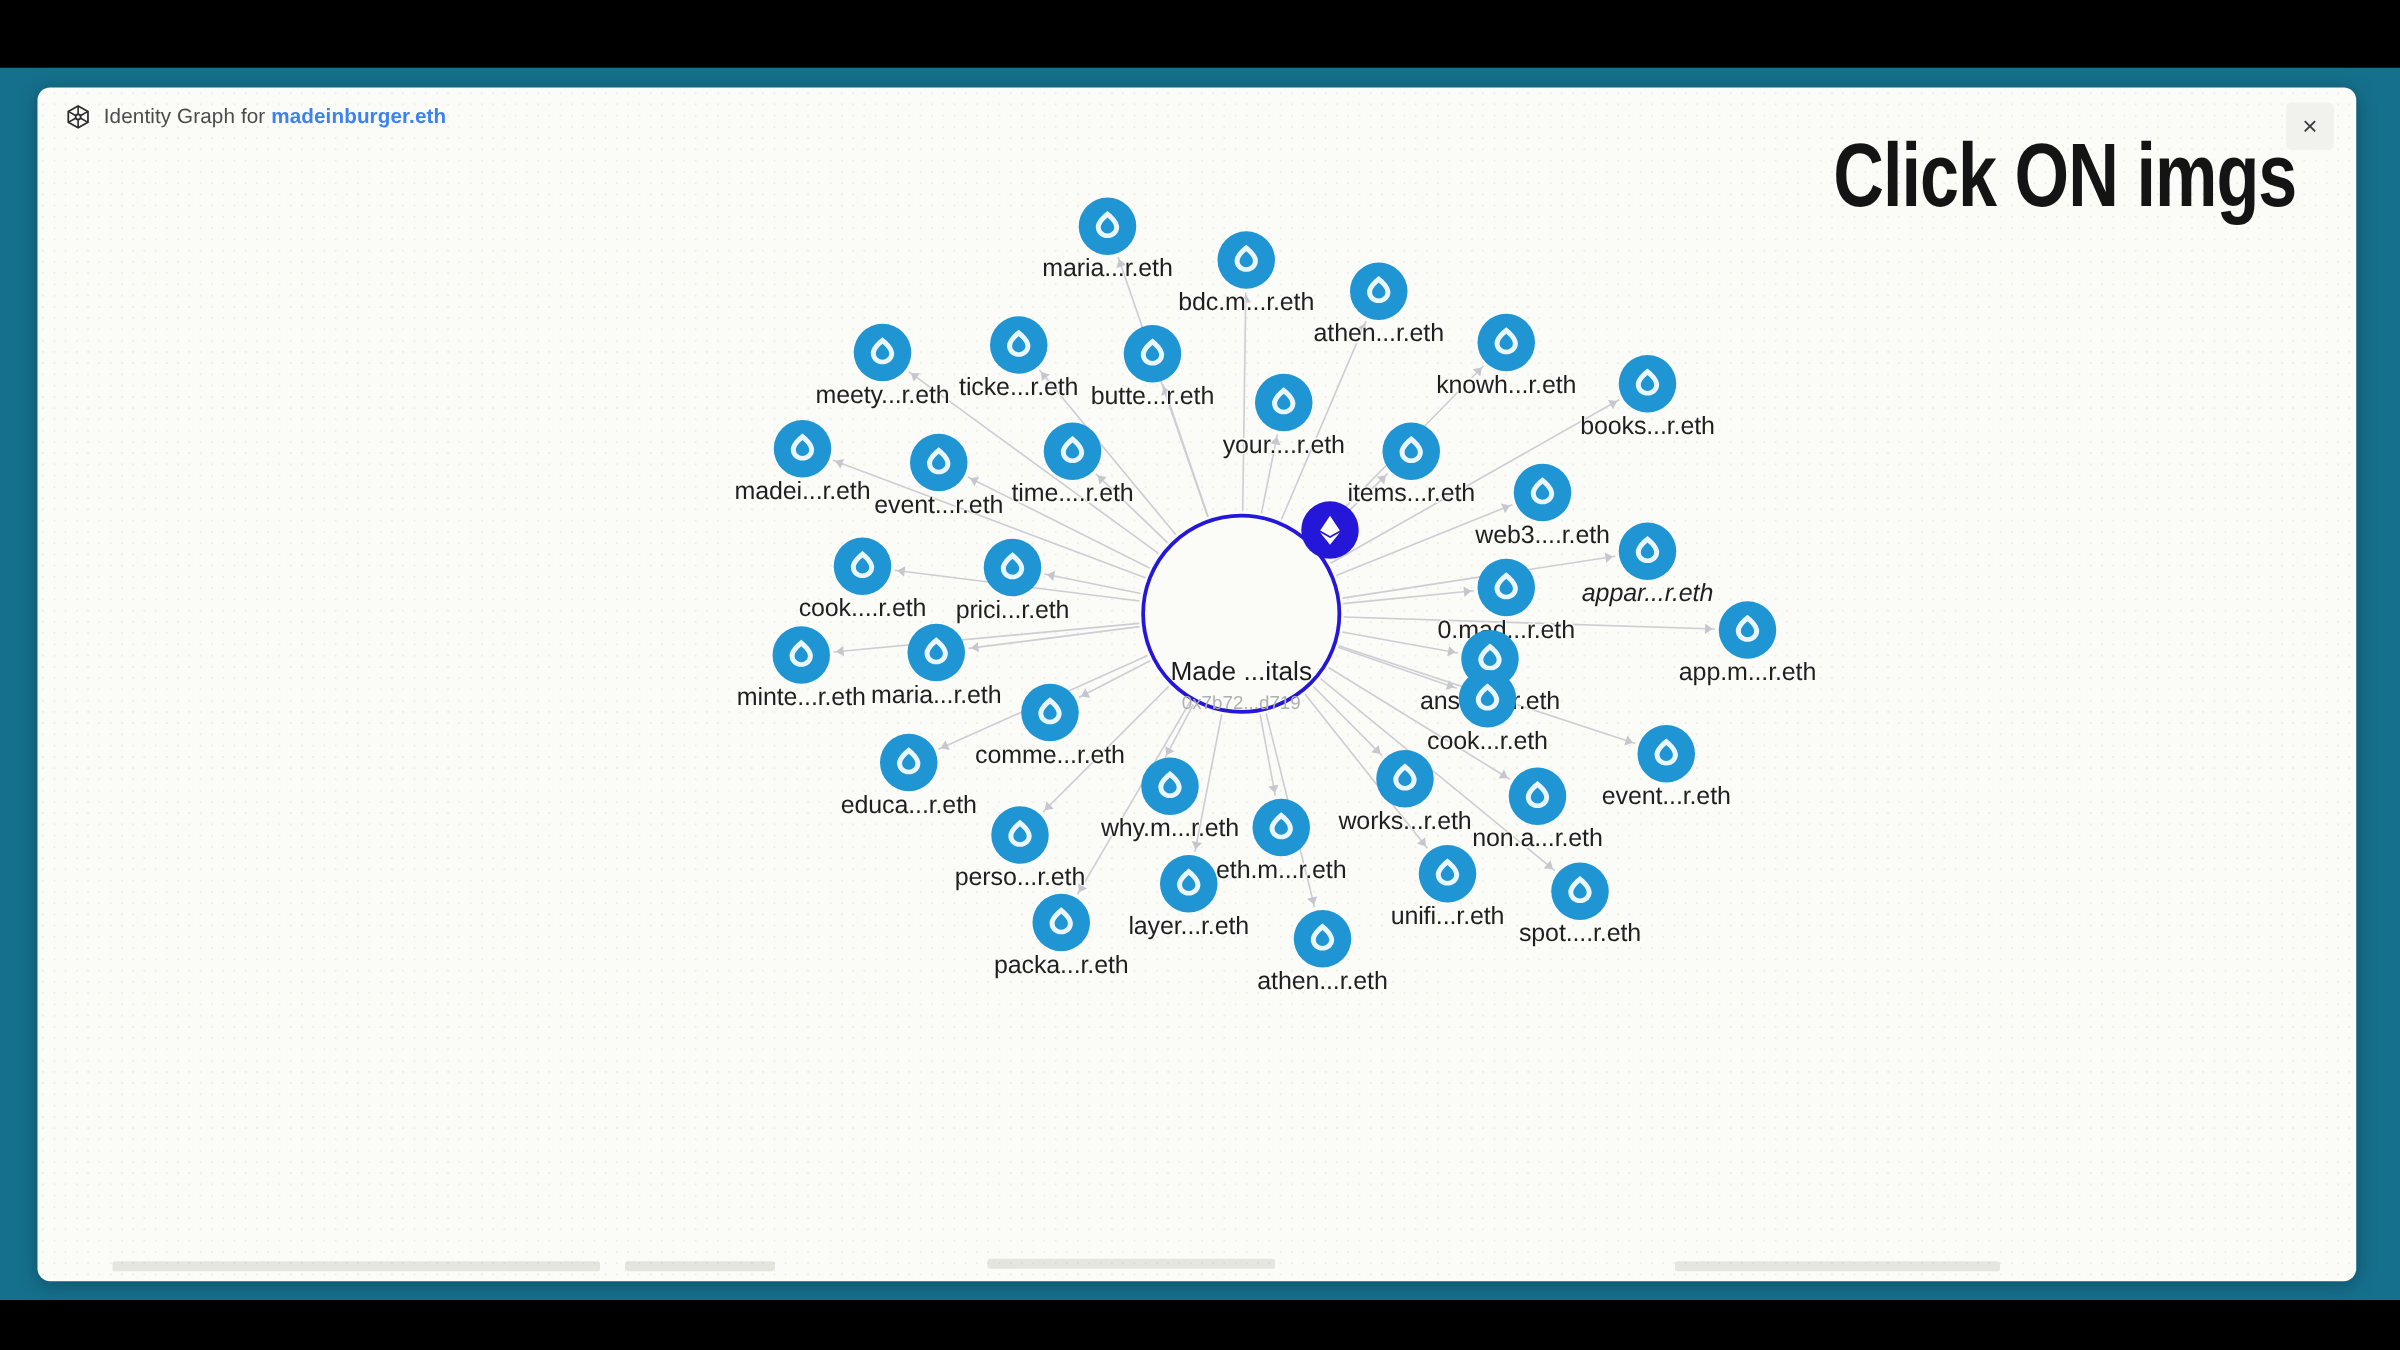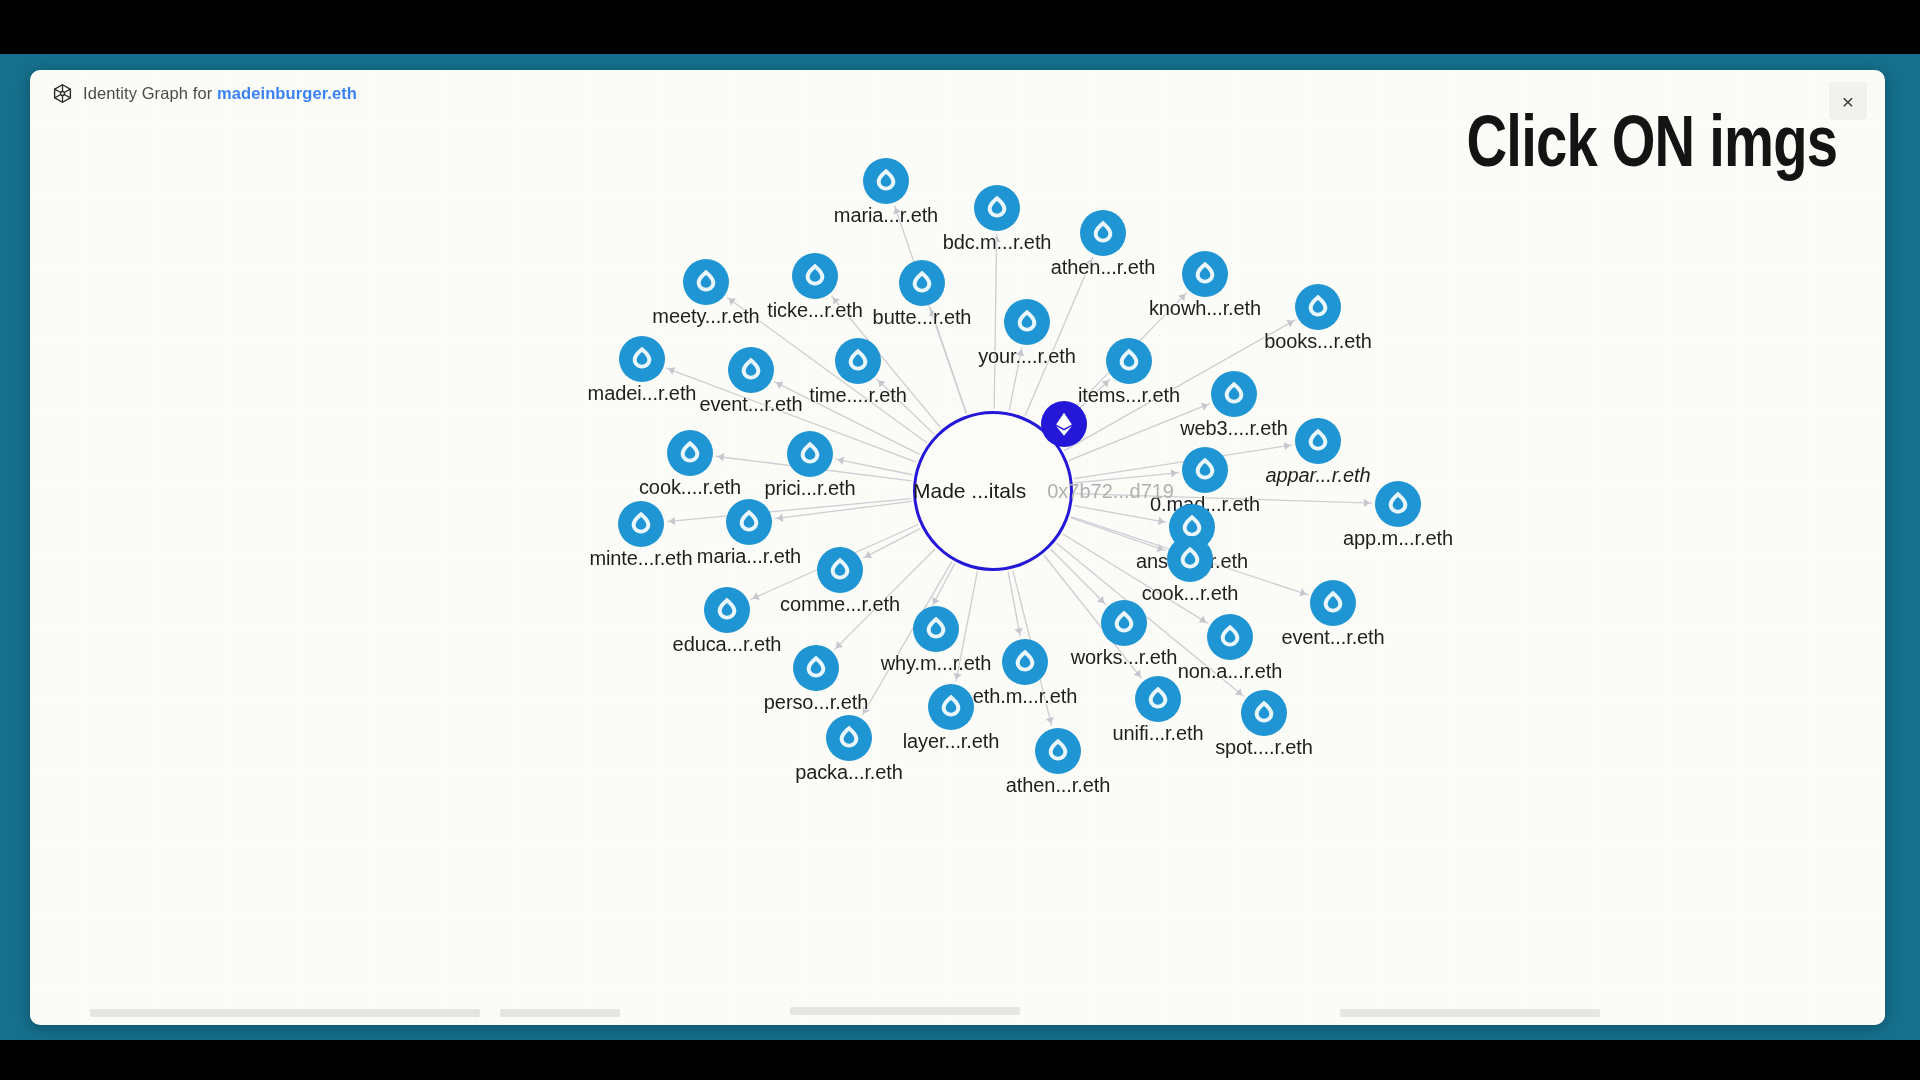--- a/index.html
+++ b/index.html
@@ -127,30 +127,30 @@
   #center-ring {
     position: absolute; inset: 0;
     border: 3px solid #2417d8;
     border-radius: 50%;
     background: #fbfbf7;
     box-sizing: border-box;
   }
   #center-text {
     position: absolute;
     inset: 0;
-    display: flex; 
-    align-items: center; justify-content: space-between;
-    gap: 21px;
+    display: flex; flex-direction: column;
+    align-items: center; justify-content: flex-end;
+    gap: 4px;
   }
   #center-name {
     font-size: 21px; color: #1b1b1b; font-weight: 400;
     white-space: nowrap;
   }
   #center-addr {
-    font-size: 20px; color: #b0b0b0; white-space: nowrap;
+    font-size: 15px; color: #b0b0b0; white-space: nowrap;
   }
   #center-badge {
     position: absolute;
     right: -14px; top: -10px;
     width: 46px; height: 46px;
     border-radius: 50%;
     background: #2417d8;
     display: flex; align-items: center; justify-content: center;
     z-index: 6;
   }

